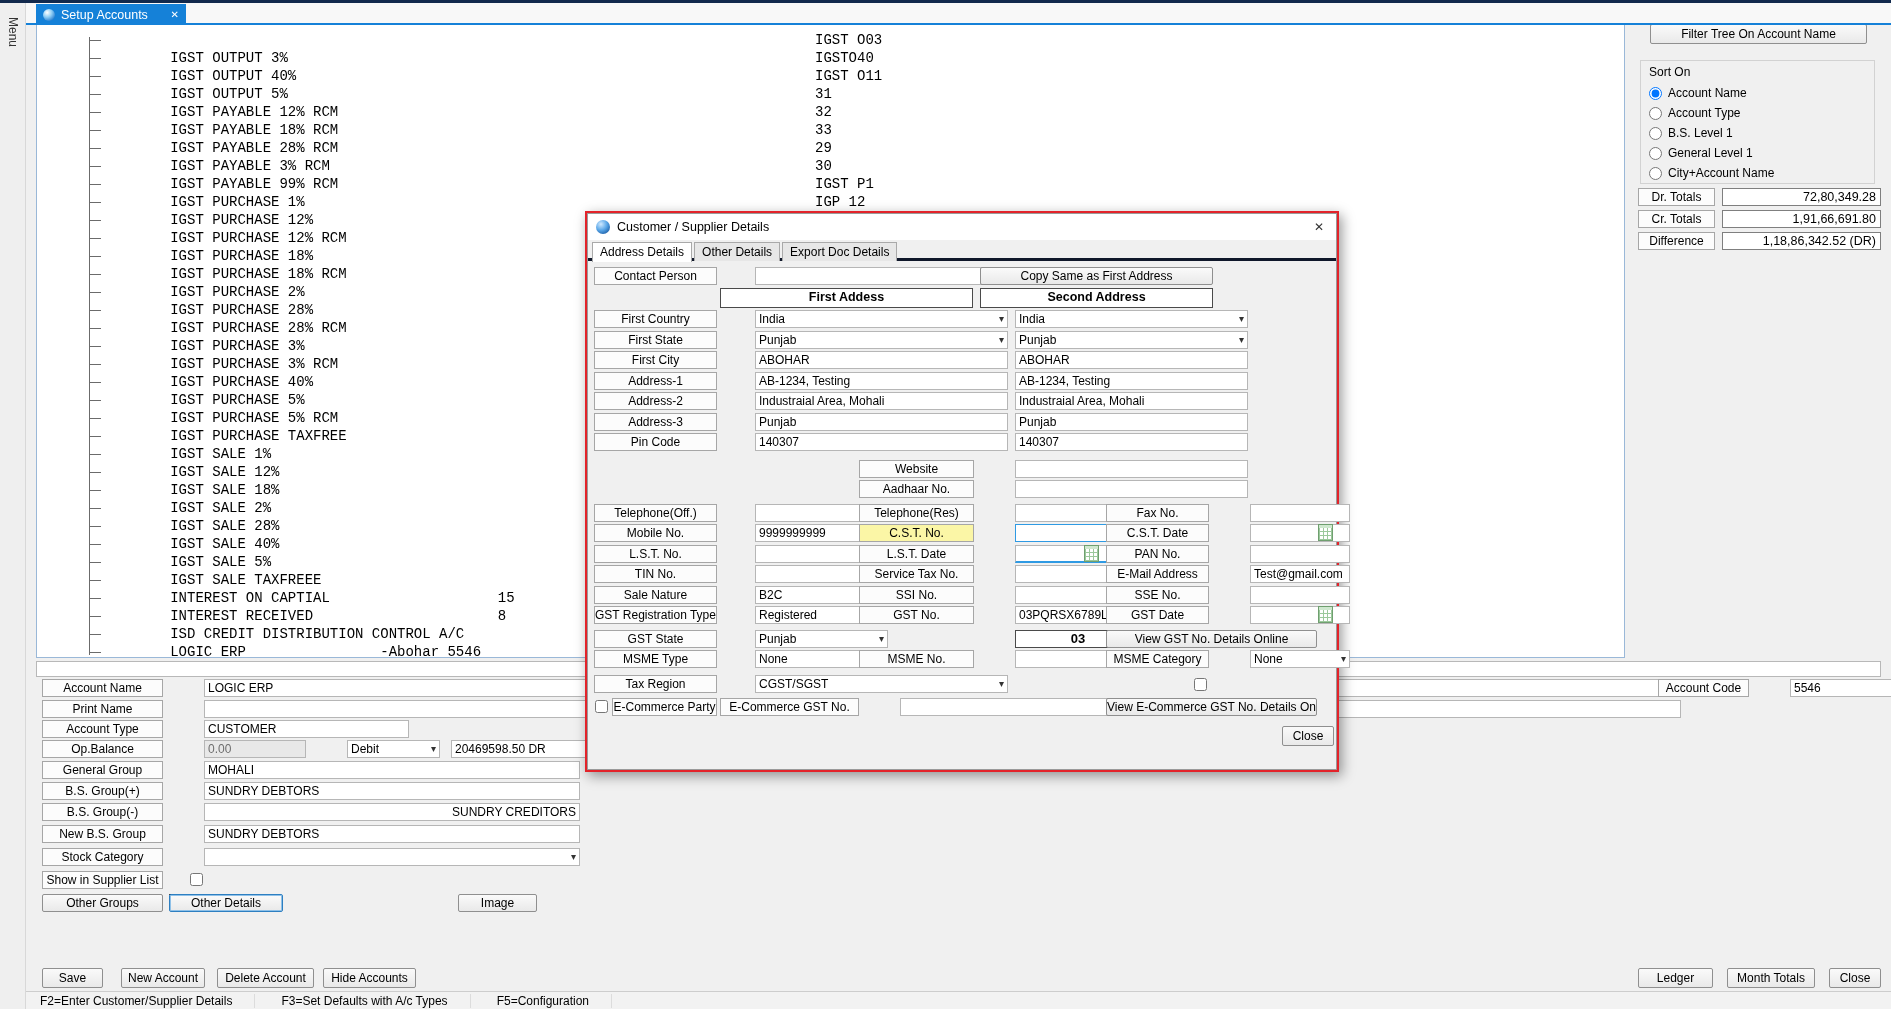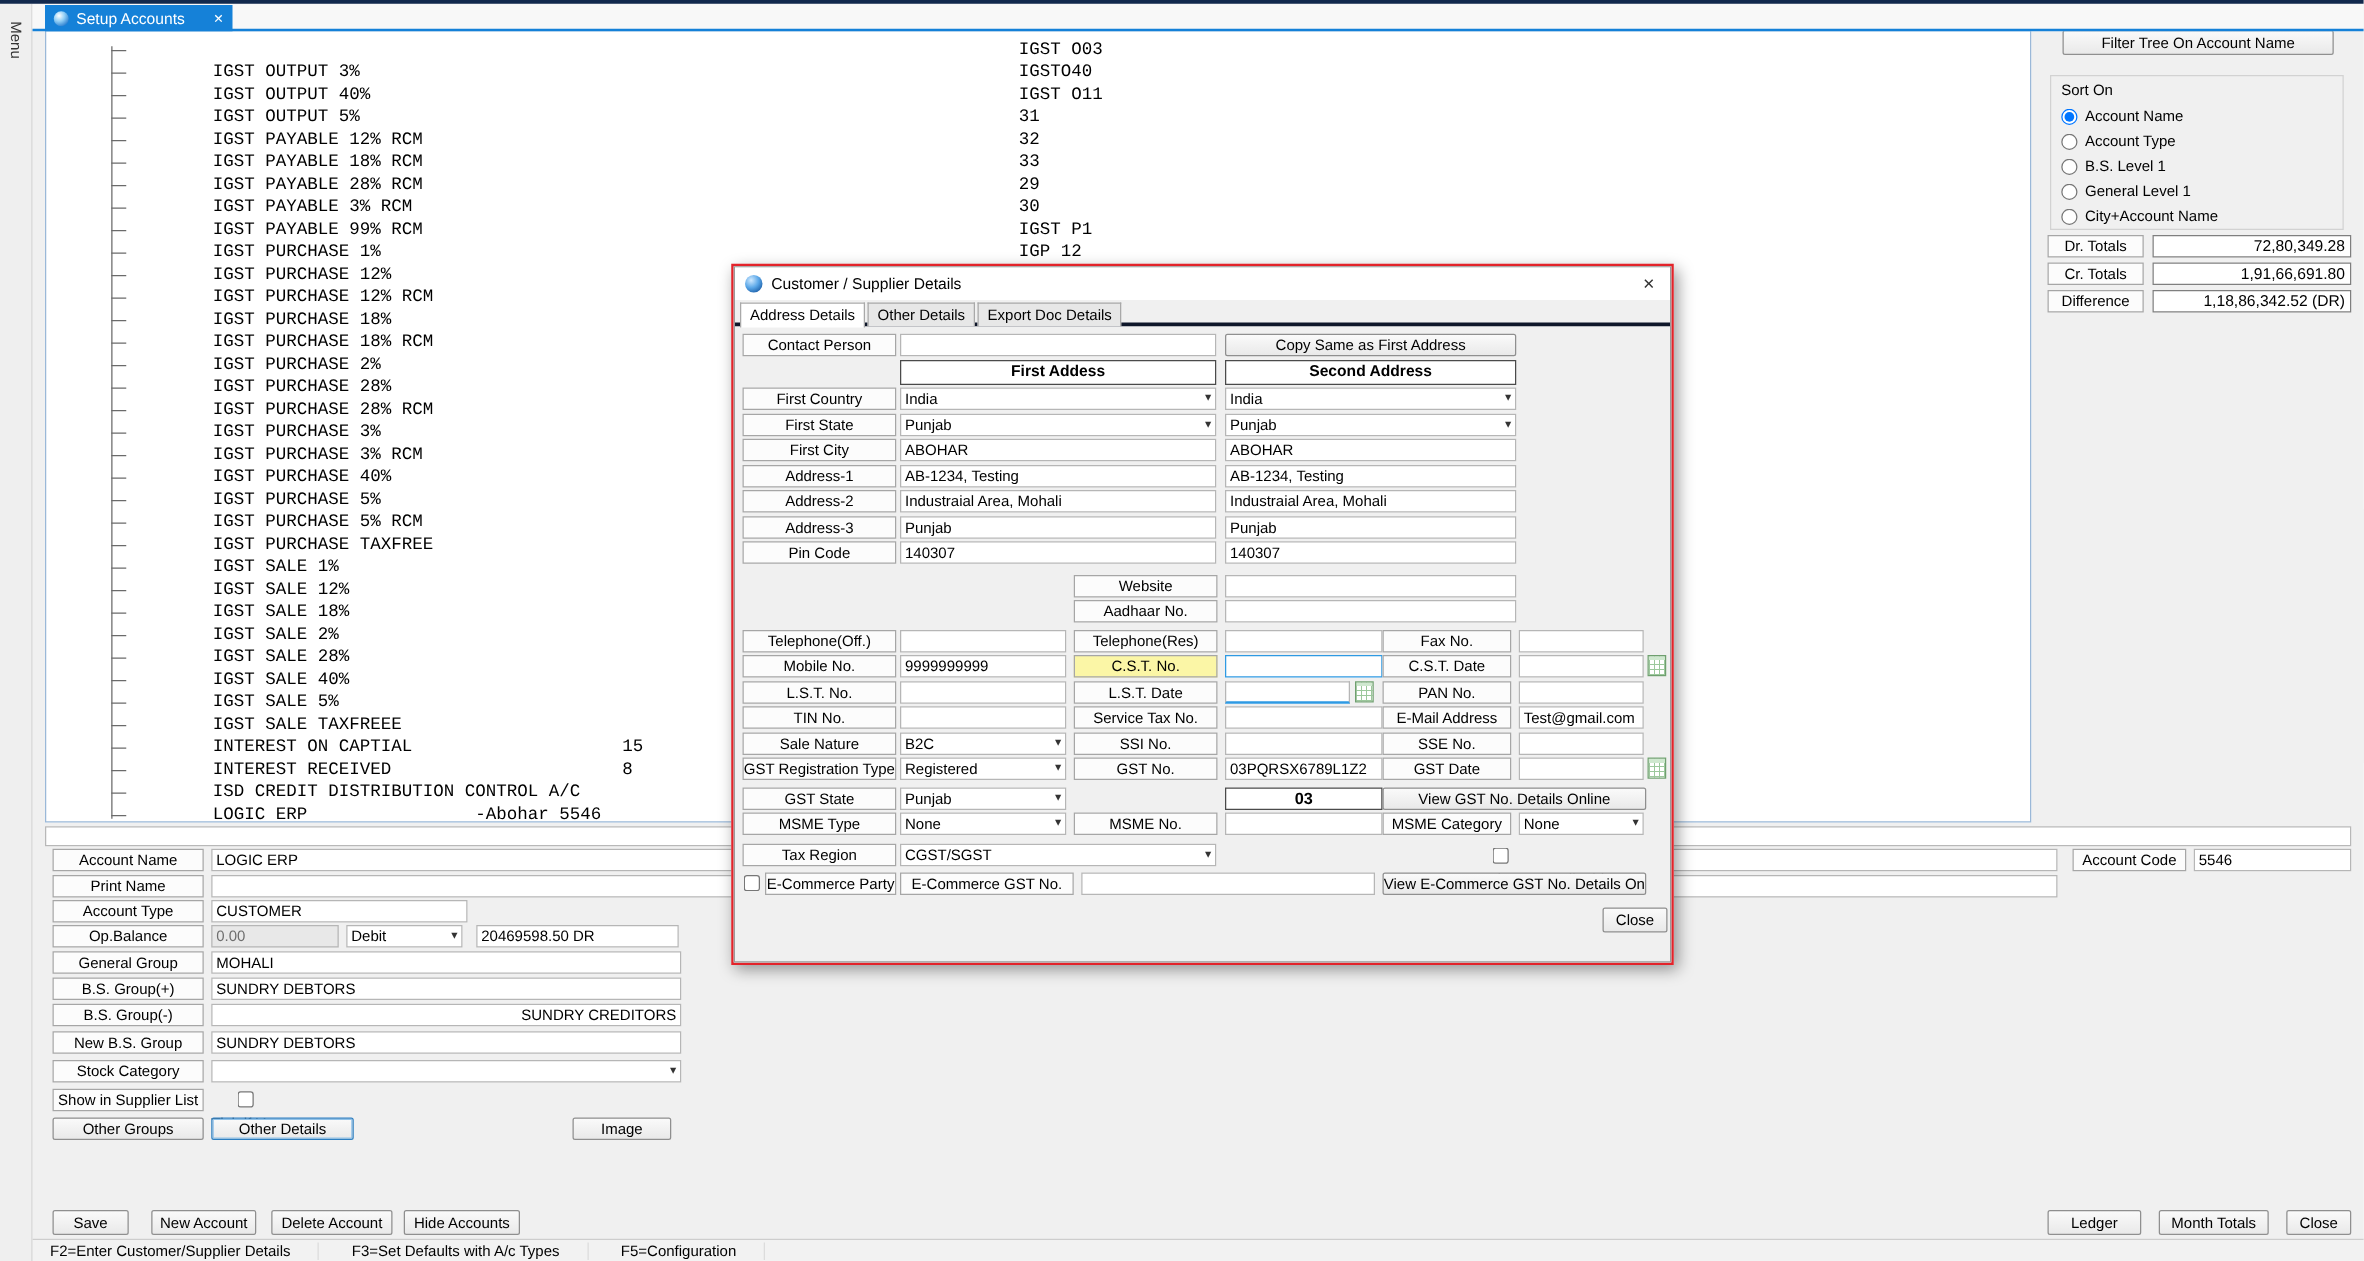--- a/index.html
+++ b/index.html
@@ -4,21 +4,21 @@
 <style>
   *{margin:0;padding:0;box-sizing:border-box;font-family:"Liberation Sans",sans-serif;}
   html,body{width:1891px;height:1009px;}
   body{position:relative;background:#f0f0f0;overflow:hidden;font-size:12.5px;color:#000;}
   .abs{position:absolute;}
 
   .top-edge{position:absolute;left:0;top:0;width:100%;height:3px;background:#12294d;z-index:6;}
 
   
   .lbox{border:1px solid #a6a6a6;background:#fcfcfc;text-align:center;height:18px;line-height:16px;font-size:12px;overflow:hidden;white-space:nowrap;}
-  .tin{border:1px solid #b6b6b6;background:#fff;height:18px;font-size:12px;padding:0 3px;color:#000;}
+  .tin{border:1px solid #b6b6b6;background:#fff;height:18px;font-size:12px;padding:0 3px;color:#000;margin-left:35px;}
   div.tin{line-height:16px;overflow:hidden;white-space:nowrap;}
   .tin.dis{background:#e8e8e8;color:#6e6e6e;}
   .fsel{position:relative;padding-right:13px;}
   .arrtxt{position:absolute;right:3px;top:0;line-height:16px;font-size:10px;color:#333;}
   .btn{border:1px solid #8f8f8f;background:linear-gradient(#fafafa,#e9e9e9);border-radius:2px;text-align:center;height:18px;line-height:16px;font-size:12px;overflow:hidden;white-space:nowrap;cursor:default;}
   .btn.big{height:20px;line-height:18px;}
   .btn.hl{border:1px solid #2e7fc1;box-shadow:inset 0 0 0 1px #8fc1e8;}
   .chk{width:13px;height:13px;margin-top:2px;}
 
   

